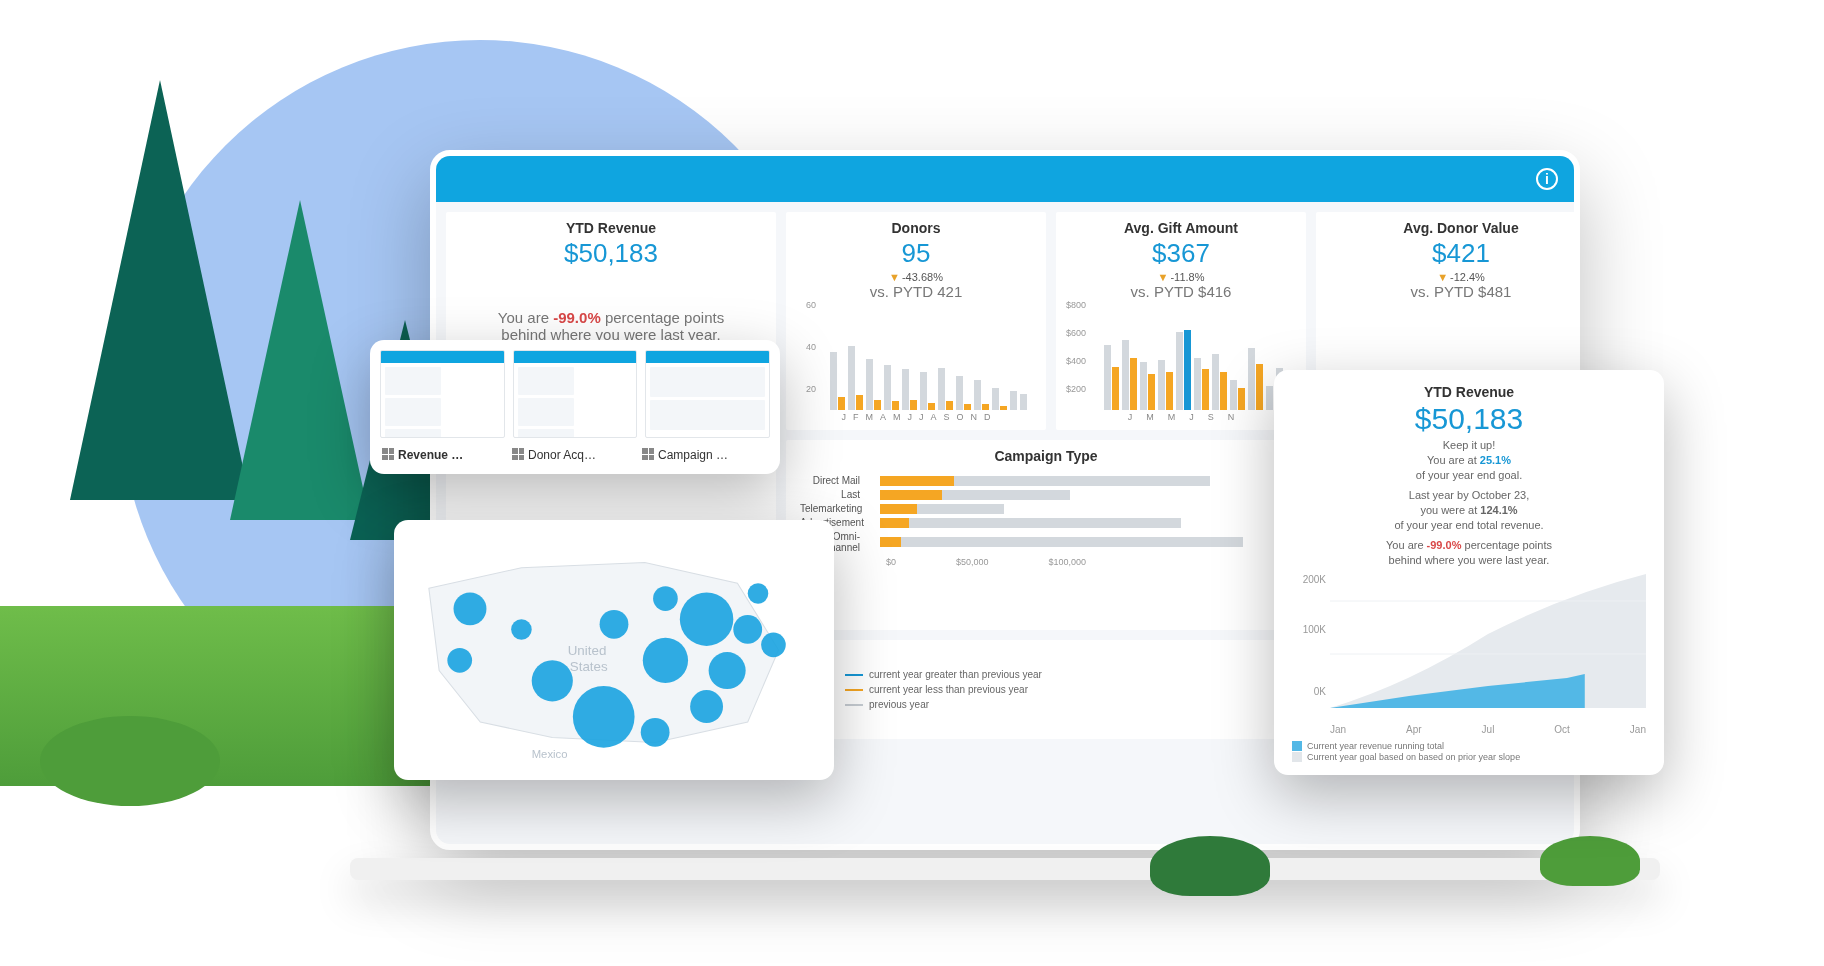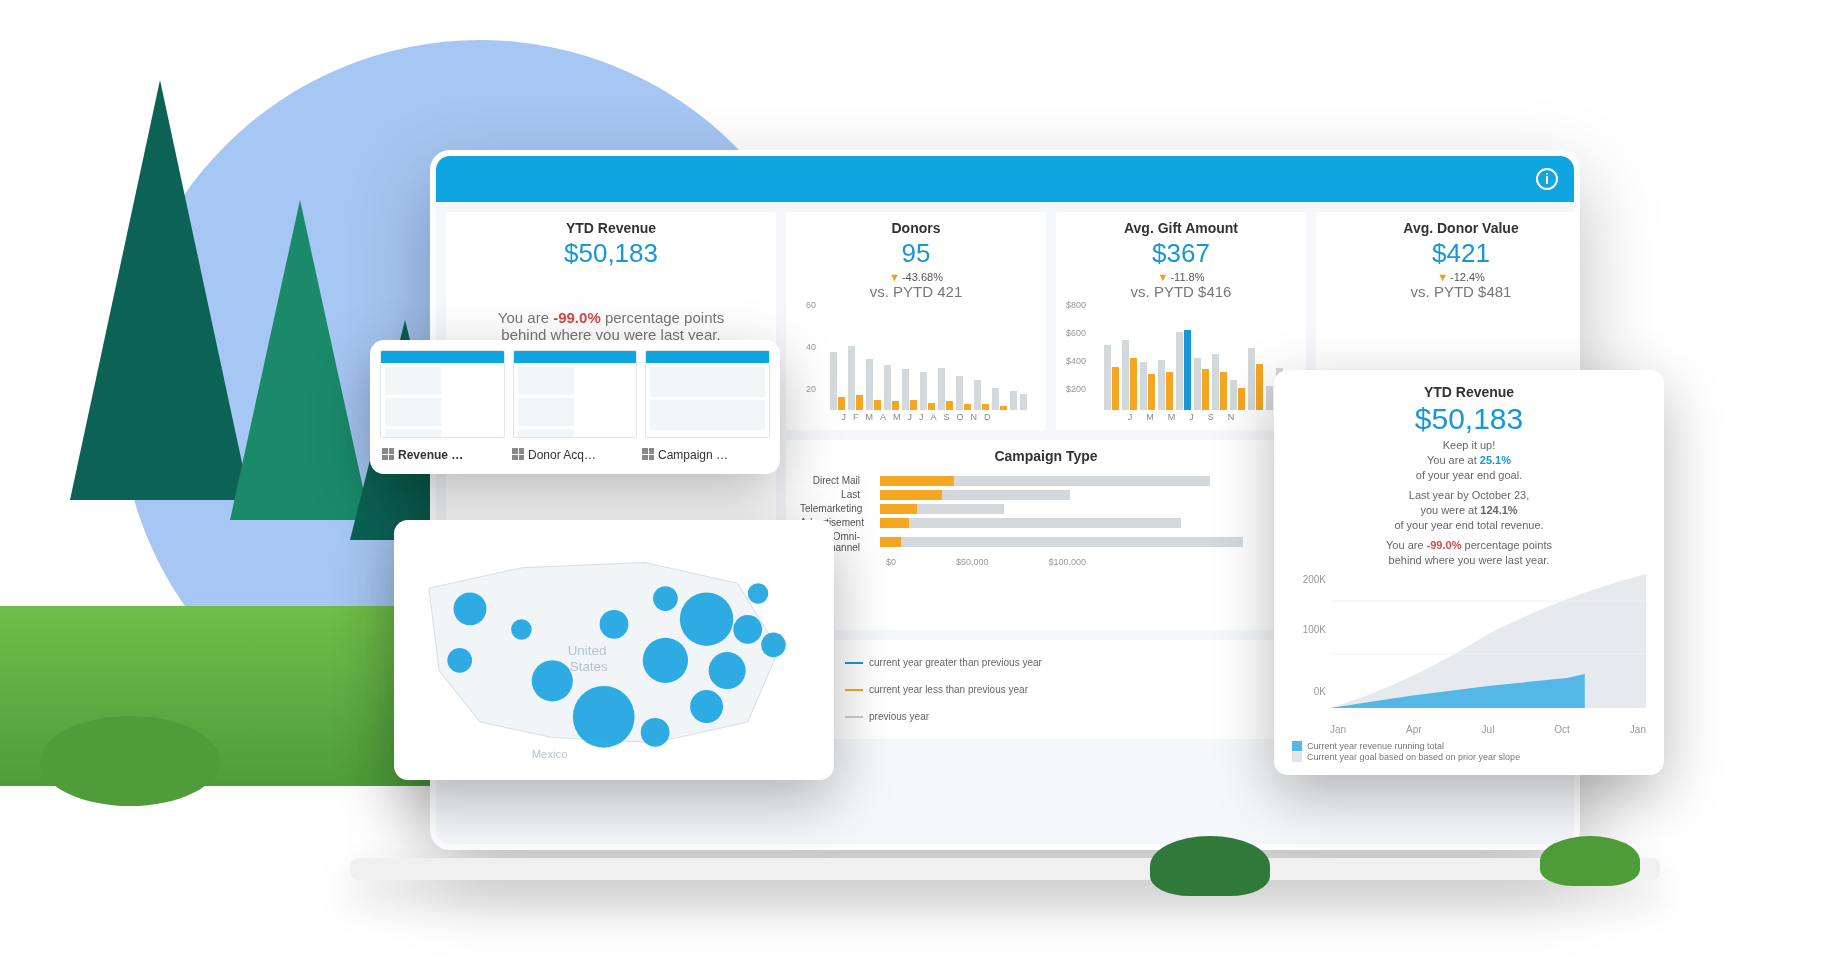--- a/index.html
+++ b/index.html
@@ -110,21 +110,21 @@
   .legend-row { display:flex; align-items:center; font-size:10px; color:#666; gap:6px; margin:2px 0; padding-left:30px;}
   .sw { width:10px; height:10px; }
   .controls { font-size:10px; color:#444; padding:6px 0 0 30px;}
   .controls .row { display:flex; align-items:center; gap:6px; margin:6px 0; justify-content:flex-end; padding-right:10px;}
   .controls select, .controls input { font-size:10px; padding:2px 4px; border:1px solid #bbb; width:110px; background:#fff;}
 
   .legend-wide { grid-column:2 / span 3; display:flex; align-items:center; gap:14px; font-size:10px; color:#666; padding:8px 12px; background:#fff;}
   .mini-bars { display:flex; gap:2px; align-items:flex-end; height:26px;}
   .mini-bars div { width:5px;}
   .ll { width:18px; height:2px; }
-  .lcol { display:flex; flex-direction:column; gap:16px;}
+  .lcol { display:flex; flex-direction:column; gap:4px;}
 
   
   .popover {
     position:absolute;
     background:#fff;
     border-radius:14px;
     box-shadow: 0 20px 60px rgba(0,0,0,0.28);
     z-index:6;
   }
   .tabs-pop {

